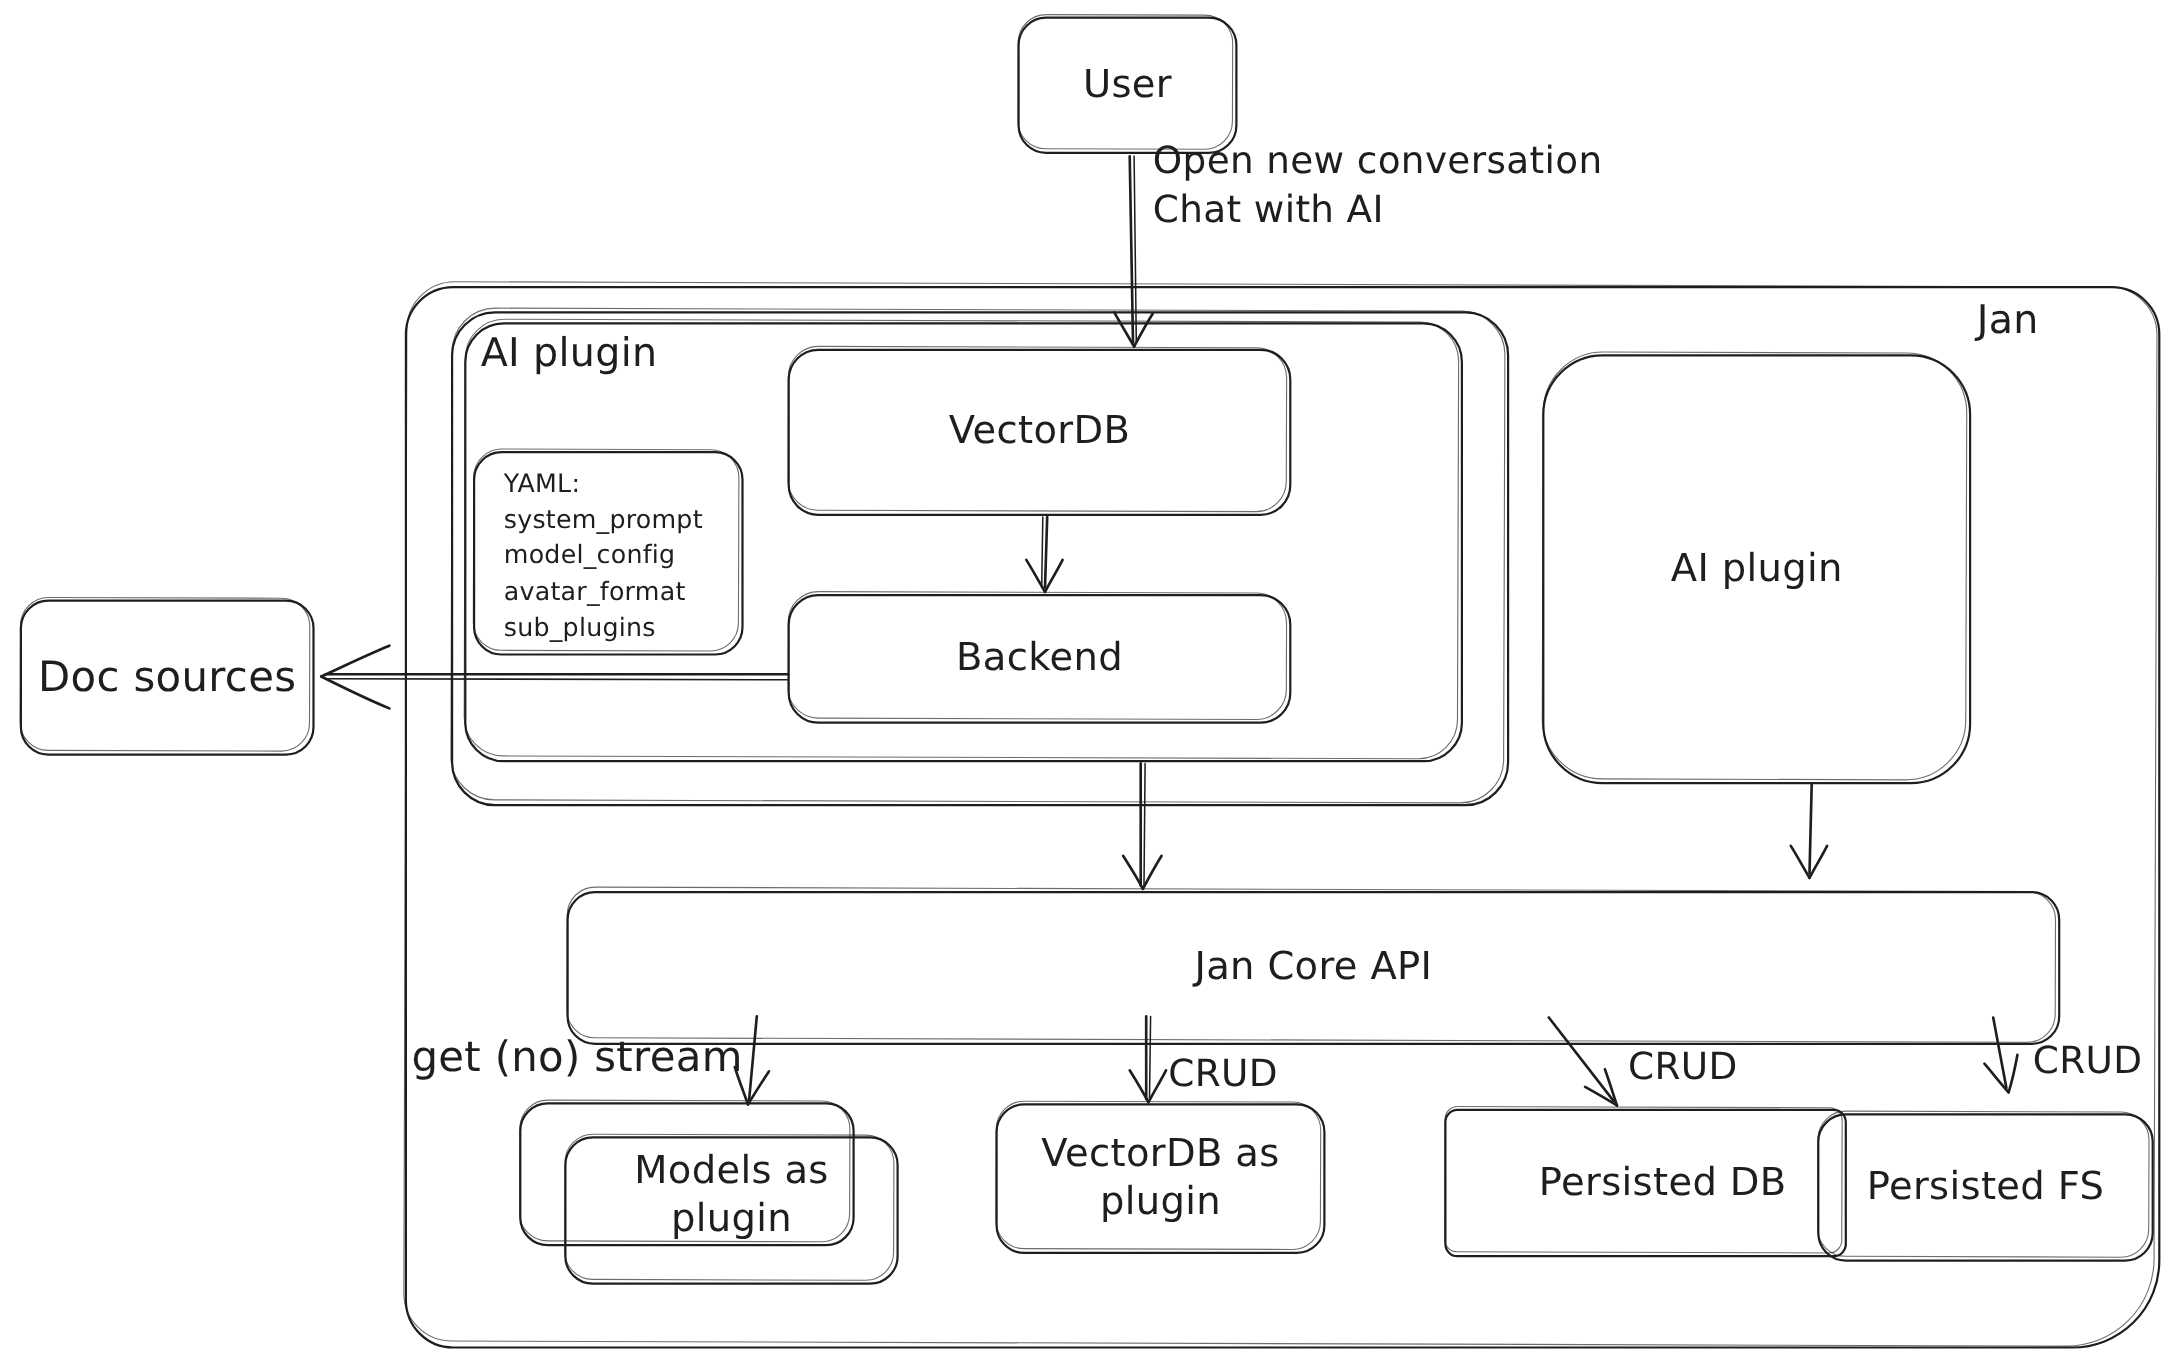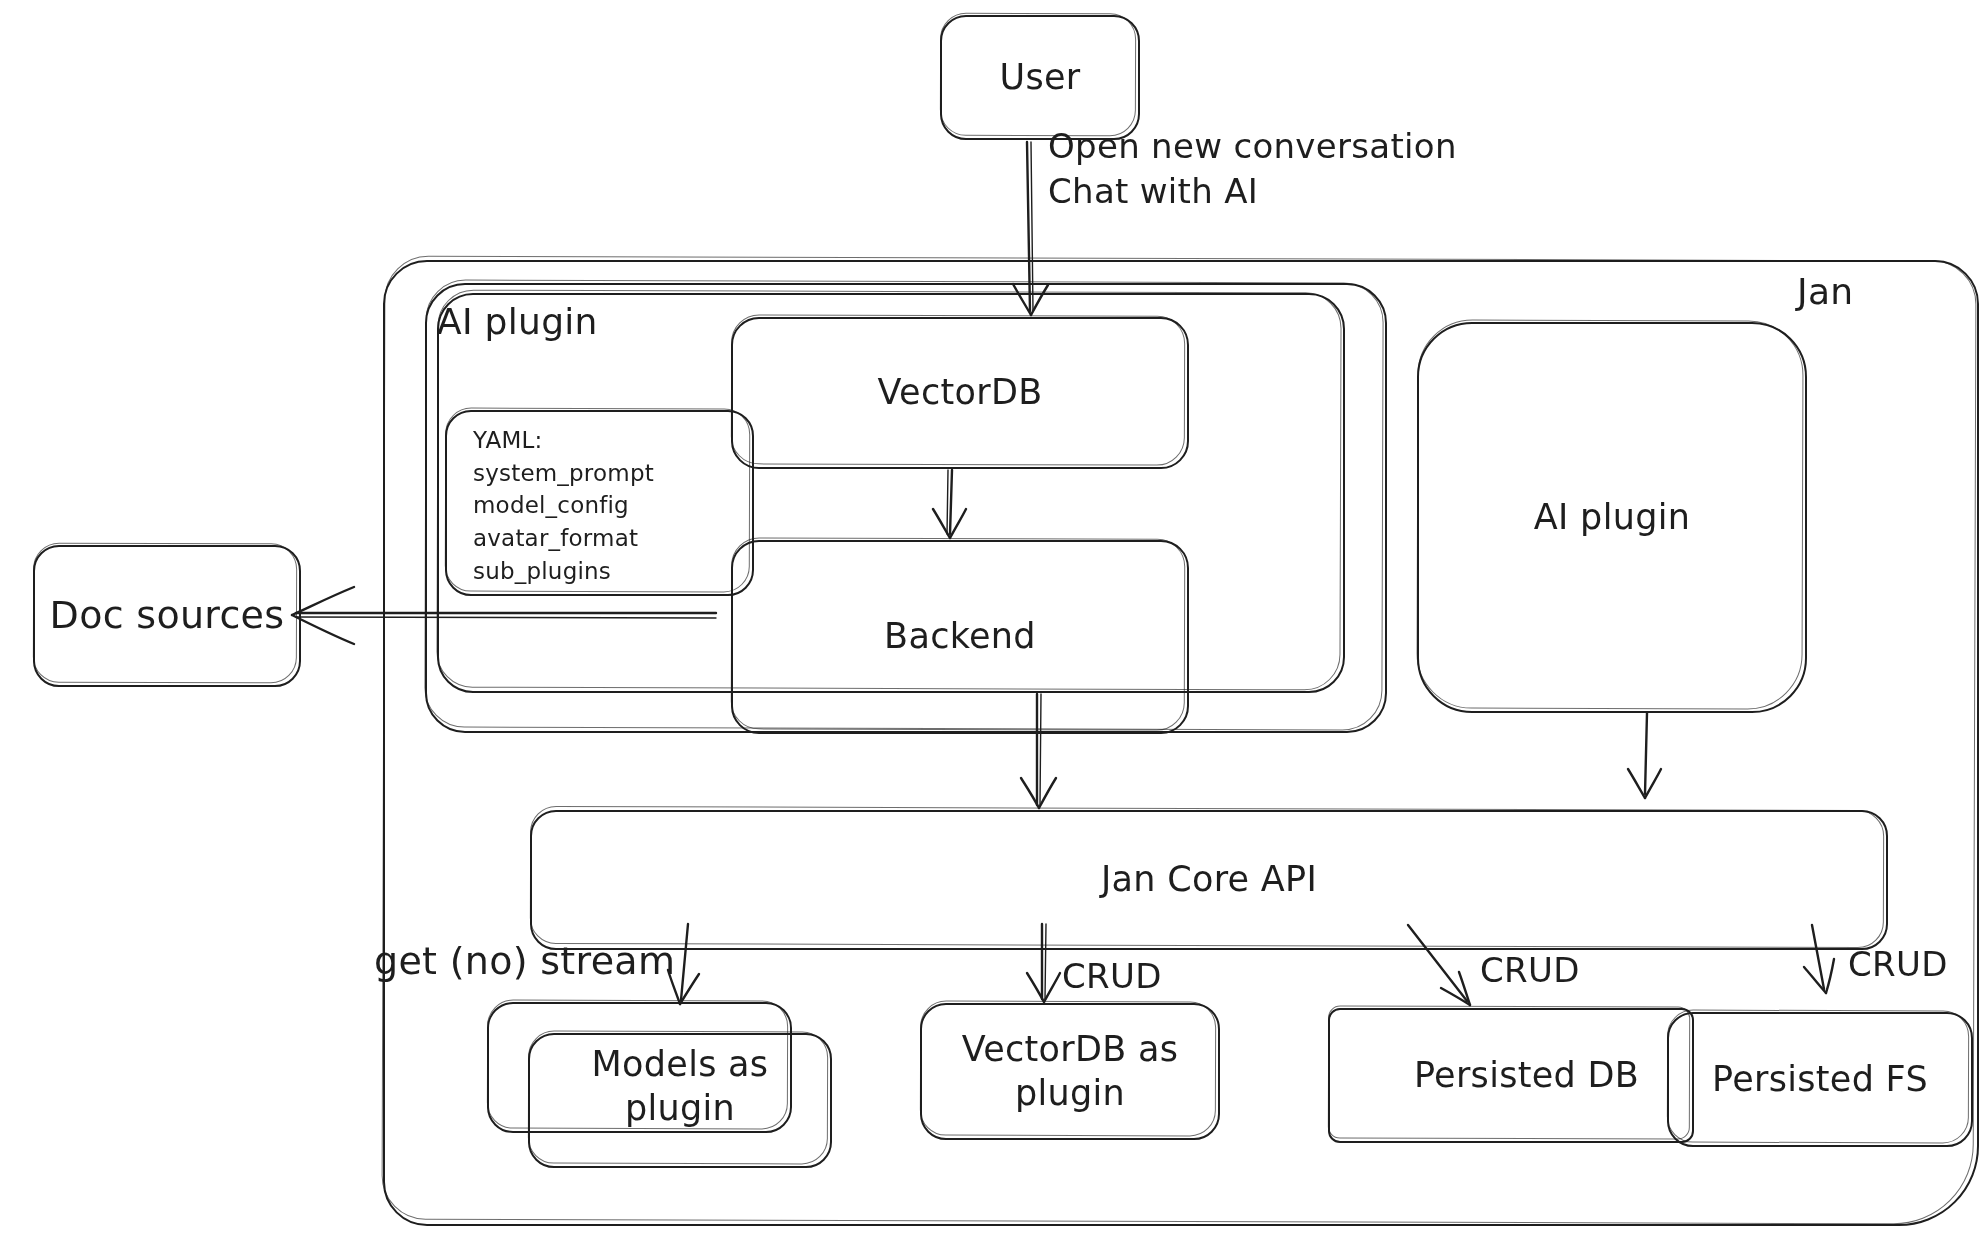--- a/index.html
+++ b/index.html
@@ -11,21 +11,20 @@
     color:#1e1e1e;
     overflow:hidden;
   }
   .box{
     position:absolute;
     border:2.6px solid #1e1e1e;
     box-sizing:border-box;
     display:flex;align-items:center;justify-content:center;
     text-align:center;
     background:transparent;
-    margin-left:15px;
   }
   
   .box::before{
     content:"";
     position:absolute;
     inset:-4px 2px 2px -2px;
     border:1.4px solid rgba(30,30,30,.65);
     border-radius:inherit;
     transform:rotate(.18deg);
     pointer-events:none;
@@ -76,29 +75,29 @@
   <div class="float-label" style="left:1797px;top:268px;font-size:36px;">Jan</div>
 
   <div class="box container" style="left:410px;top:283px;width:962px;height:450px;border-radius:40px;"></div>
   <div class="box container" style="left:422px;top:293px;width:908px;height:400px;border-radius:36px;"></div>
   <div class="float-label" style="left:437px;top:298px;font-size:36px;">AI plugin</div>
 
   <div class="box" style="left:716px;top:317px;width:458px;height:152px;border-radius:28px;">
     <span class="node-label">VectorDB</span>
   </div>
 
-  <div class="box" style="left:430px;top:410px;width:309px;height:186px;border-radius:26px;">
+  <div class="box" style="left:430px;top:410px;width:246px;height:186px;border-radius:26px;">
     <div class="yaml-text">YAML:
 system_prompt
 model_config
 avatar_format
 sub_plugins</div>
   </div>
 
-  <div class="box" style="left:716px;top:540px;width:458px;height:194px;border-radius:28px;">
+  <div class="box" style="left:716px;top:540px;width:458px;height:118px;border-radius:28px;">
     <span class="node-label">Backend</span>
   </div>
 
   <div class="box" style="left:18px;top:545px;width:268px;height:142px;border-radius:26px;">
     <span class="node-label" style="font-size:38px;text-align:right;">Doc sources</span>
   </div>
 
   <div class="box" style="left:1402px;top:322px;width:390px;height:391px;border-radius:55px;">
     <span class="node-label">AI plugin</span>
   </div>

